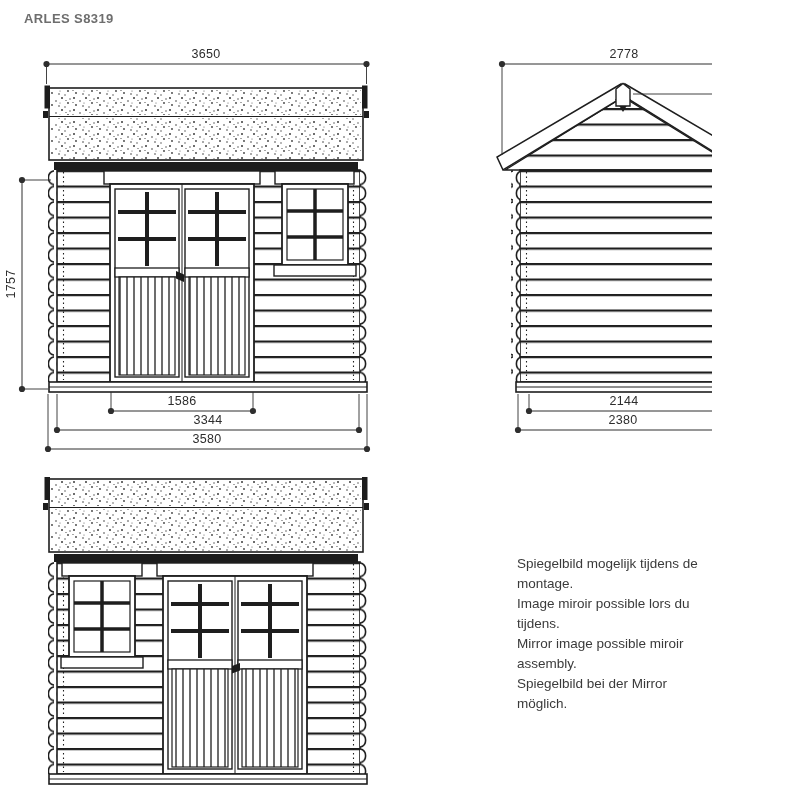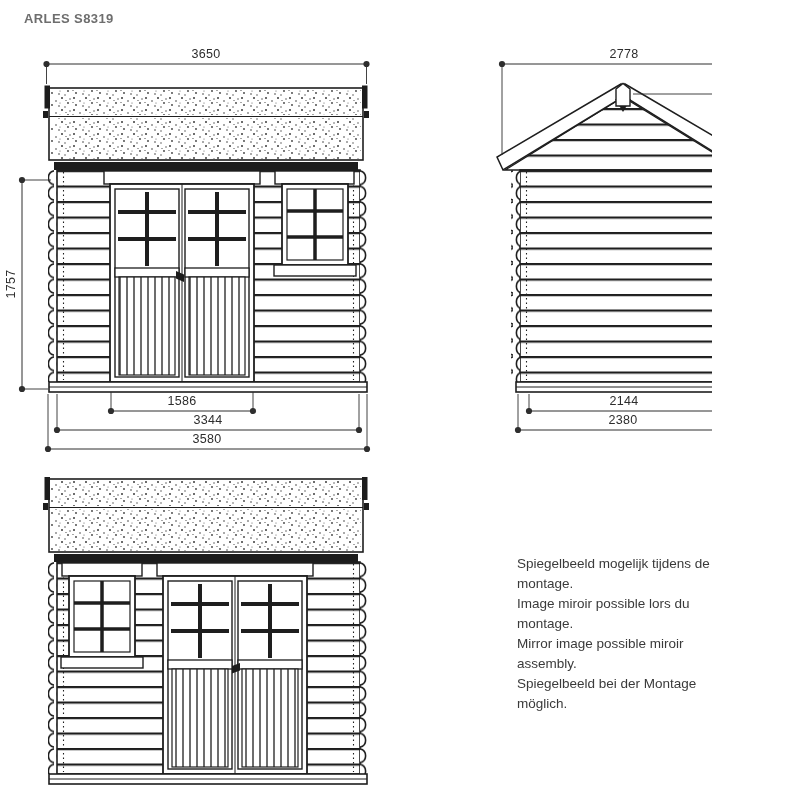--- a/index.html
+++ b/index.html
@@ -246,18 +246,18 @@
       <rect x="172" y="669" width="56" height="98" fill="url(#slats)" stroke="#1e1e1e" stroke-width="1.2"></rect>
       <rect x="242" y="669" width="56" height="98" fill="url(#slats)" stroke="#1e1e1e" stroke-width="1.2"></rect>
       <polygon class="dark" points="240,663 232,666 232,673.5 240,670.5"></polygon>
 
       <rect class="wf" x="49" y="774" width="318" height="10" stroke-width="1.6"></rect>
       <line class="ln" x1="49" y1="779" x2="367" y2="779" stroke-width="1"></line>
     </g>
   </svg>
 
   <div class="note">
-    <div>Spiegelbeeld mogelijk tijdens de montage.</div>
-    <div>Image miroir possible lors du montage.</div>
+    <div>Spiegelbild mogelijk tijdens de montage.</div>
+    <div>Image miroir possible lors du tijdens.</div>
     <div>Mirror image possible miroir assembly.</div>
-    <div>Spiegelbeeld bei der Montage möglich.</div>
+    <div>Spiegelbild bei der Mirror möglich.</div>
   </div>
 </div>
 
 </body></html>

